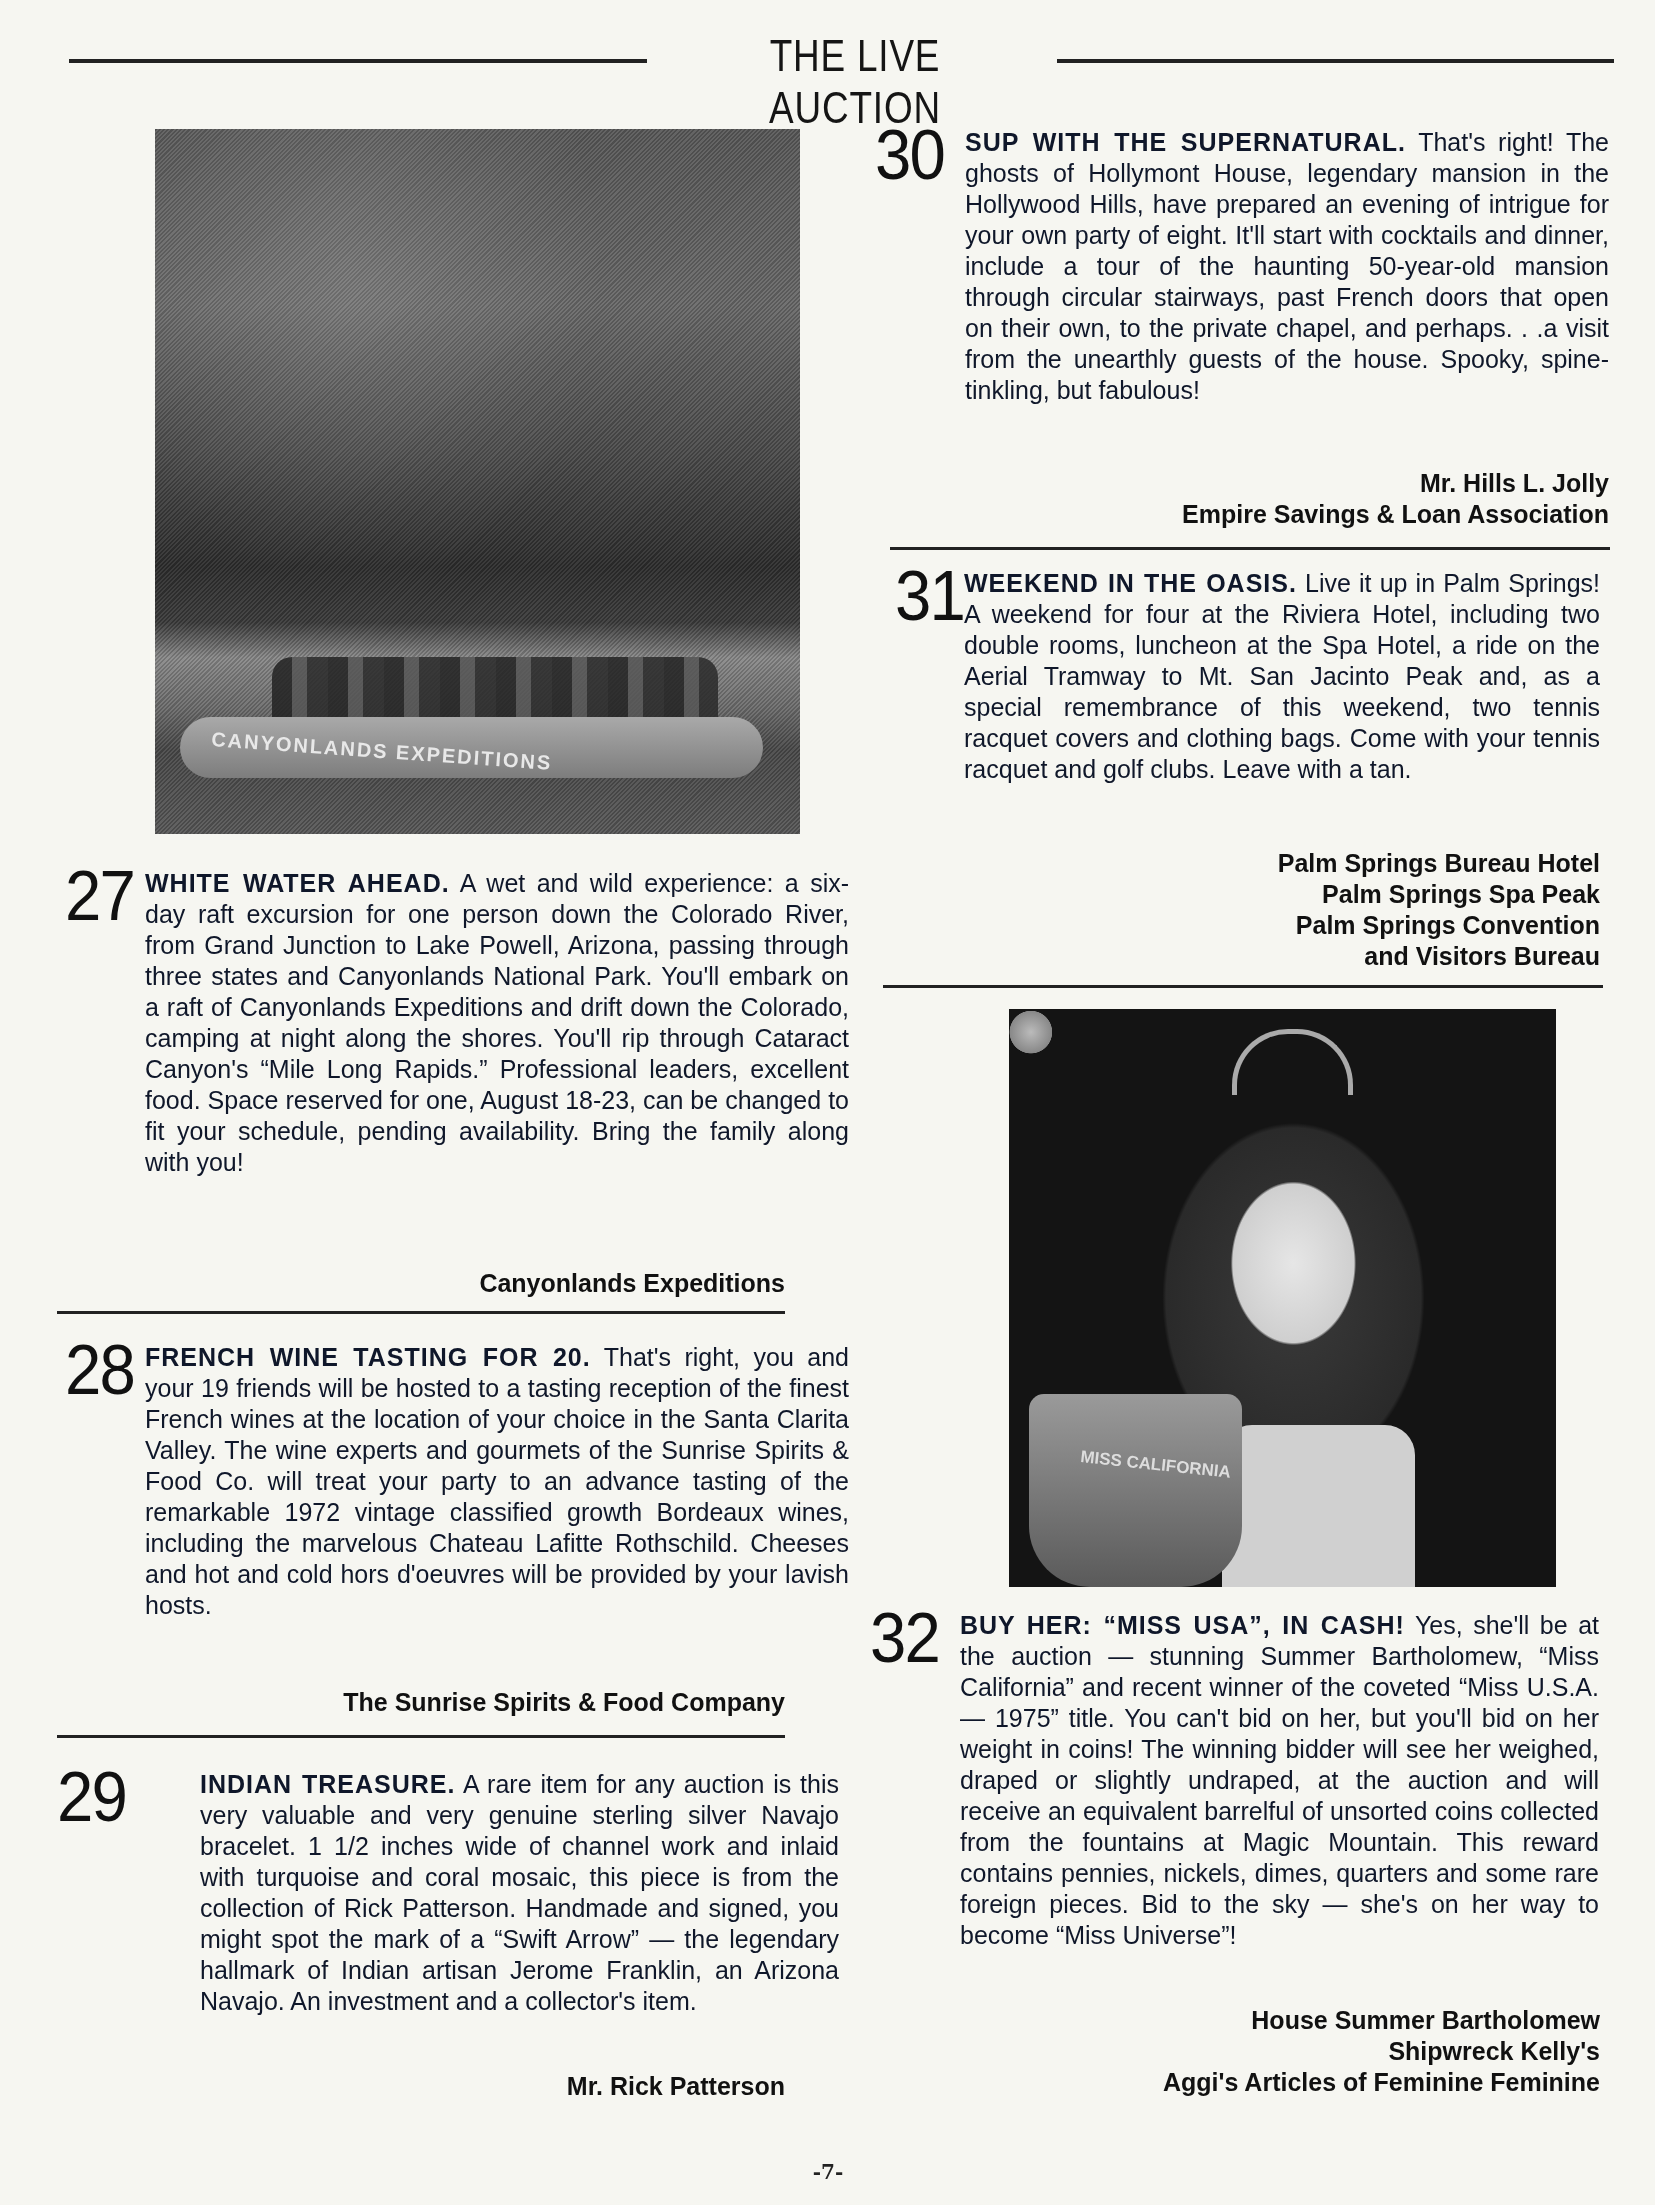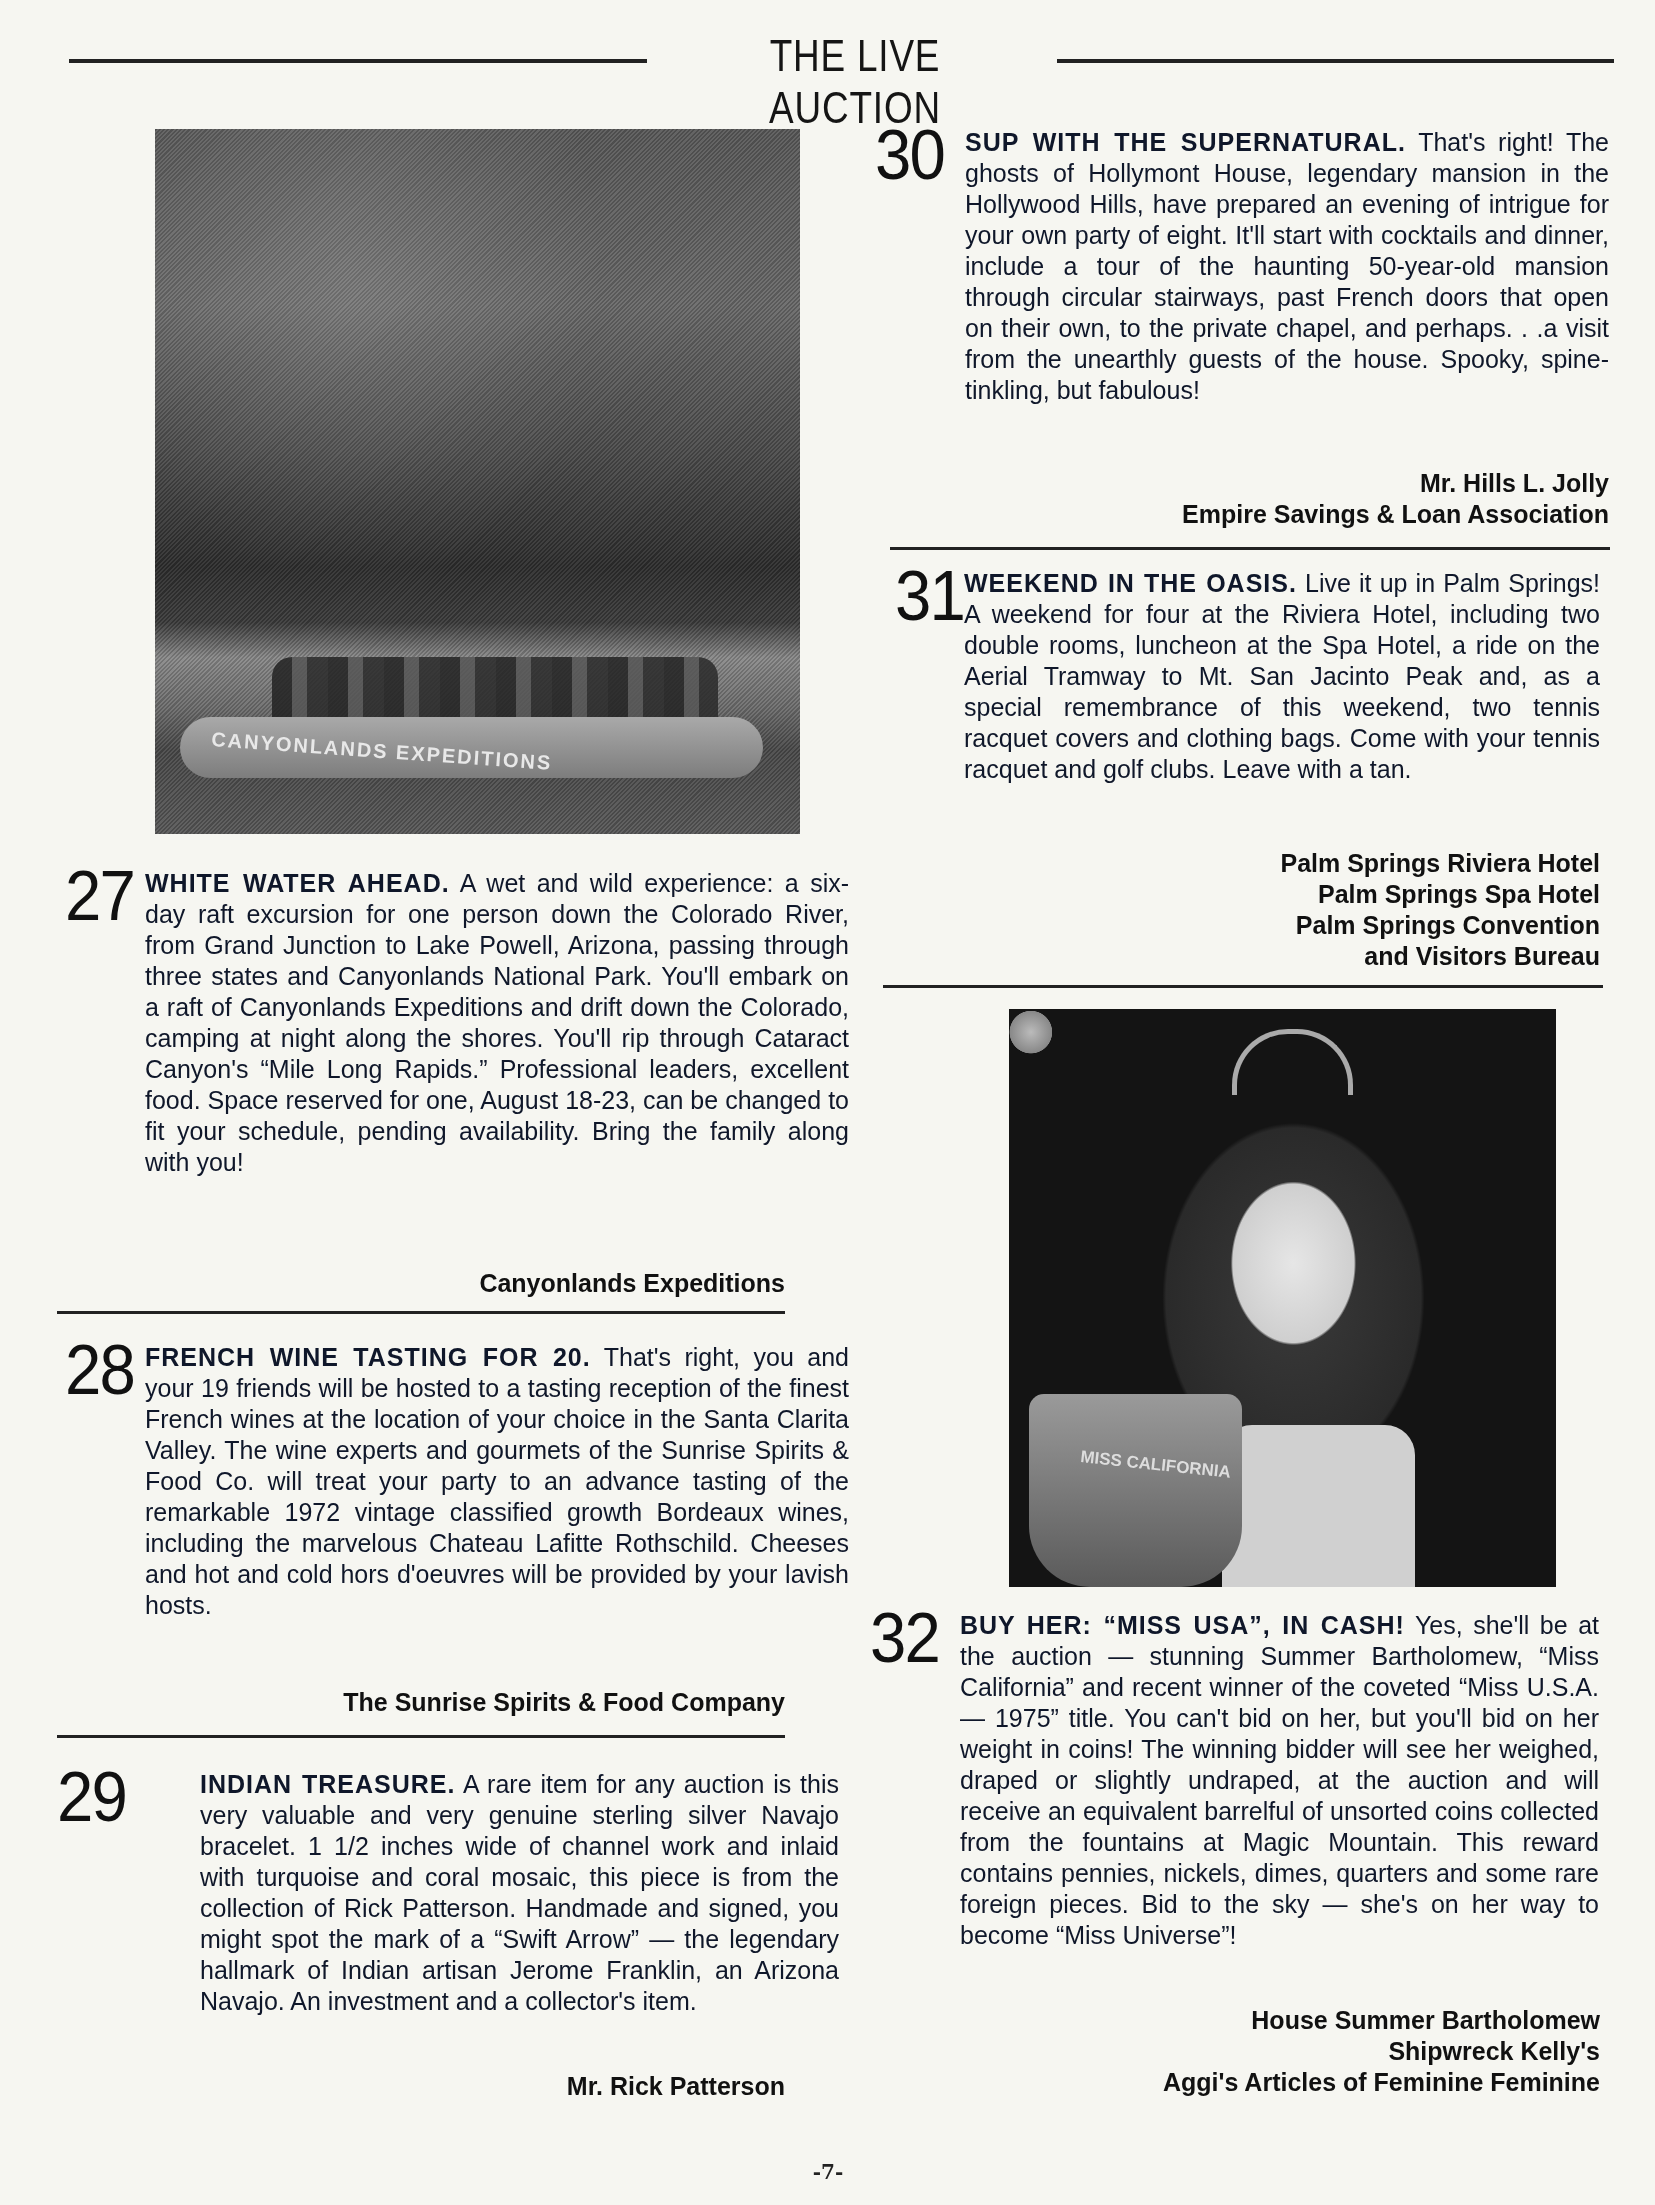--- a/index.html
+++ b/index.html
@@ -185,22 +185,22 @@
     <div>Mr. Hills L. Jolly</div>
     <div>Empire Savings &amp; Loan Association</div>
   </div>
 </div>
 <div class="divider" style="left:890px; top:547px; width:720px;"></div>
 
 <div class="item" id="item-31">
   <div class="num">31</div>
   <div class="body"><span class="lead">WEEKEND IN THE OASIS.</span><span> Live it up in Palm Springs! A weekend for four at the Riviera Hotel, including two double rooms, luncheon at the Spa Hotel, a ride on the Aerial Tramway to Mt. San Jacinto Peak and, as a special remembrance of this weekend, two tennis racquet covers and clothing bags. Come with your tennis racquet and golf clubs. Leave with a tan.</span></div>
   <div class="donors">
-    <div>Palm Springs Riviera Hotel</div>
-    <div>Palm Springs Spa Hotel</div>
+    <div>Palm Springs Bureau Hotel</div>
+    <div>Palm Springs Spa Peak</div>
     <div>Palm Springs Convention</div>
     <div>and Visitors Bureau</div>
   </div>
 </div>
 <div class="divider" style="left:883px; top:985px; width:720px;"></div>
 
 <div class="photo queen">
   <div class="crown"></div>
   <div class="dress"></div>
   <div class="trophy"></div>

